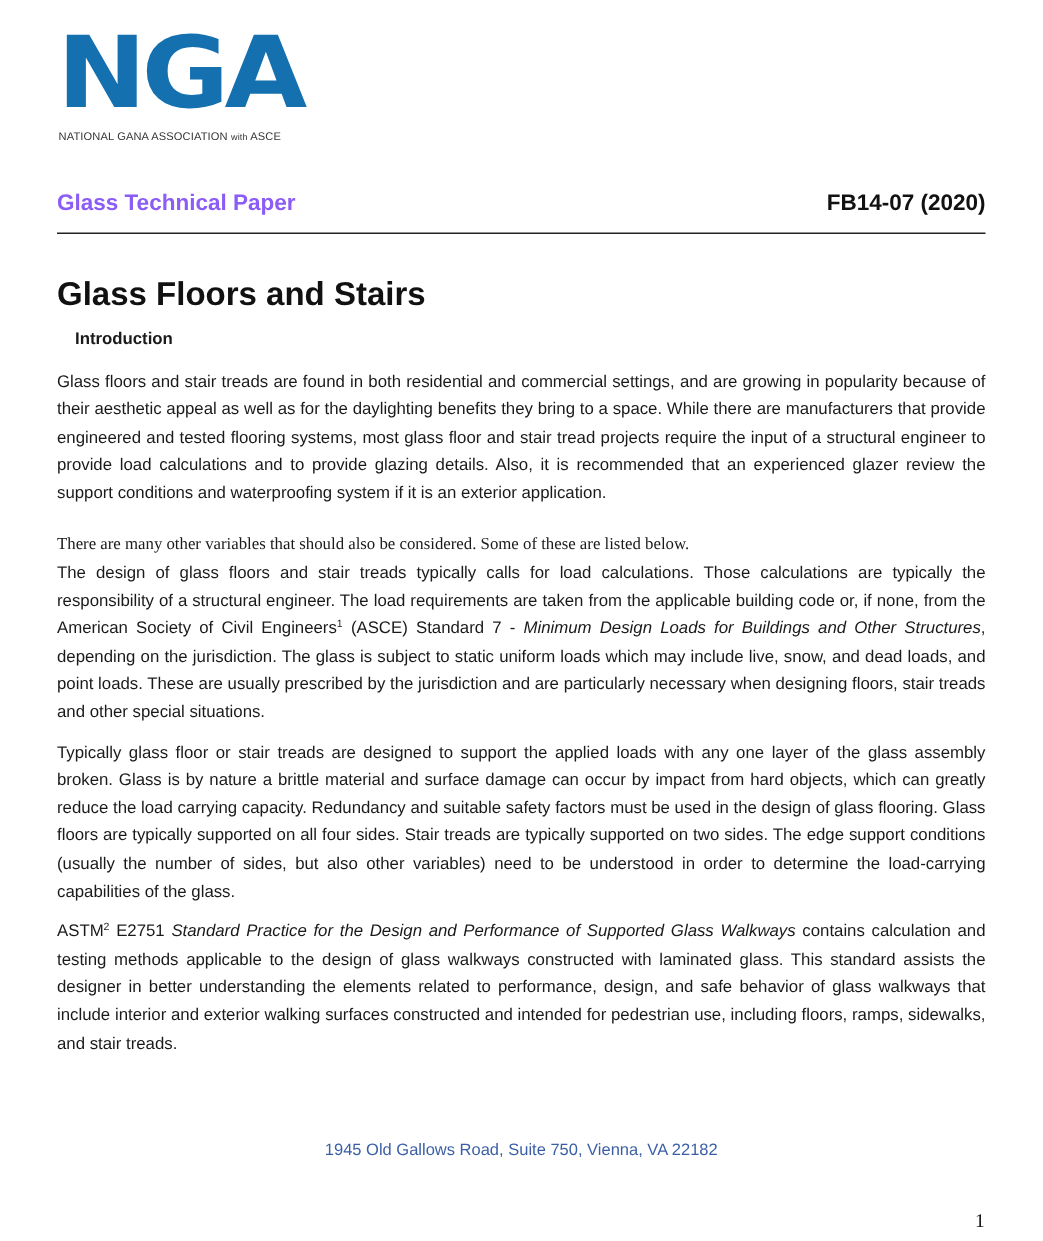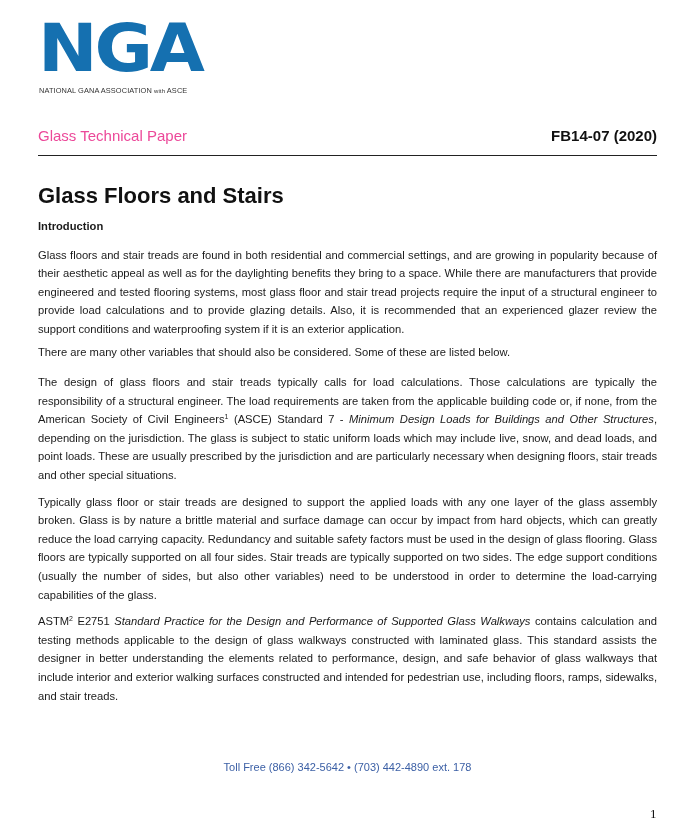--- a/index.html
+++ b/index.html
@@ -2,25 +2,25 @@
 <html><head>
 <meta charset="utf-8">
 <style>
   html, body { margin: 0; padding: 0; background: #ffffff; }
   body { width: 695px; height: 827px; position: relative; overflow: hidden; font-family: "Liberation Sans", sans-serif; color: #1a1a1a; }
   .logo { position: absolute; left: 38px; top: 18px; width: 180px; height: 80px; }
   .logo-letters { position: absolute; left: 0; top: -6px; font-family: "DejaVu Sans", sans-serif; font-weight: bold; font-size: 66px; letter-spacing: -3px; line-height: 74px; color: #1570b0; transform: scaleX(1.08); transform-origin: left top; }
   .logo-sub { position: absolute; left: 1px; top: 68px; font-size: 7.4px; letter-spacing: 0.1px; color: #333; white-space: nowrap; }
   .logo-sub .with { font-size: 6px; }
   .header { position: absolute; left: 38px; top: 125px; width: 619px; height: 30px; border-bottom: 1px solid #222; }
-  .header-left { position: absolute; left: 0; top: 2px; font-size: 15px; font-weight: normal; color: #ec4899; }
+  .header-left { position: absolute; left: 0; top: 2px; font-size: 15px; font-weight: bold; color: #8b5cf6; }
   .header-right { position: absolute; right: 0; top: 2px; font-size: 15px; font-weight: bold; color: #111; }
   .title { position: absolute; left: 38px; top: 183px; font-size: 22px; font-weight: bold; color: #111; }
   .section { position: absolute; left: 38px; width: 619px; font-size: 11.2px; line-height: 18.6px; color: #1a1a1a; }
-  .h2 { font-weight: bold; font-size: 11.2px; }
+  .h2 { font-weight: bold; font-size: 11.2px; margin-left: 12px; }
   .para { text-align: justify; }
   .para i { font-style: italic; }
   sup { font-size: 7px; line-height: 0; vertical-align: 4px; }
   .footer { position: absolute; left: 0; top: 759px; width: 695px; text-align: center; font-size: 11px; line-height: 16.5px; color: #3b5fa5; }
   .footer a { color: #1f4fa0; text-decoration: underline; font-size: 12px; }
   .page-num { position: absolute; left: 650px; top: 806px; font-family: "Liberation Serif", serif; font-size: 13px; color: #111; }
 </style>
 </head>
 <body>
 
@@ -36,26 +36,26 @@
 <div class="header">
   <div class="header-left">Glass Technical Paper</div>
   <div class="header-right">FB14-07 (2020)</div>
 </div>
 
 <div class="title">Glass Floors and Stairs</div>
 
 <div class="section" style="top:217px;">
   <div class="h2">Introduction</div>
   <div class="para" style="margin-top:10px;">Glass floors and stair treads are found in both residential and commercial settings, and are growing in popularity because of their aesthetic appeal as well as for the daylighting benefits they bring to a space. While there are manufacturers that provide engineered and tested flooring systems, most glass floor and stair tread projects require the input of a structural engineer to provide load calculations and to provide glazing details. Also, it is recommended that an experienced glazer review the support conditions and waterproofing system if it is an exterior application.</div>
-  <div class="para" style="margin-top:4px;">There are many other variables that should also be considered. Some of these are listed below.</div>
+  <div class="para" style="margin-top:15px;font-family:Liberation Serif, serif;">There are many other variables that should also be considered. Some of these are listed below.</div>
 </div>
 
 <div class="section" style="top:363px;">
   <div class="para" style="margin-top:10px;"><span>The design of glass floors and stair treads typically calls for load calculations. Those calculations are typically the responsibility of a structural engineer. The load requirements are taken from the applicable building code or, if none, from the American Society of Civil Engineers</span><sup>1</sup><span> (ASCE) Standard 7 - </span><i>Minimum Design Loads for Buildings and Other Structures</i><span>, depending on the jurisdiction. The glass is subject to static uniform loads which may include live, snow, and dead loads, and point loads. These are usually prescribed by the jurisdiction and are particularly necessary when designing floors, stair treads and other special situations.</span></div>
   <div class="para" style="margin-top:8px;">Typically glass floor or stair treads are designed to support the applied loads with any one layer of the glass assembly broken. Glass is by nature a brittle material and surface damage can occur by impact from hard objects, which can greatly reduce the load carrying capacity. Redundancy and suitable safety factors must be used in the design of glass flooring. Glass floors are typically supported on all four sides. Stair treads are typically supported on two sides. The edge support conditions (usually the number of sides, but also other variables) need to be understood in order to determine the load-carrying capabilities of the glass.</div>
   <div class="para" style="margin-top:8px;"><span>ASTM</span><sup>2</sup><span> E2751 </span><i>Standard Practice for the Design and Performance of Supported Glass Walkways</i><span> contains calculation and testing methods applicable to the design of glass walkways constructed with laminated glass. This standard assists the designer in better understanding the elements related to performance, design, and safe behavior of glass walkways that include interior and exterior walking surfaces constructed and intended for pedestrian use, including floors, ramps, sidewalks, and stair treads.</span></div>
 </div>
 
 <div class="footer">
-  <div>Toll Free (866) 342-5642 • (703) 442-4890 ext. 178</div>
+  <div>1945 Old Gallows Road, Suite 750, Vienna, VA 22182</div>
 </div>
 
 <div class="page-num">1</div>
 
 </body></html>

